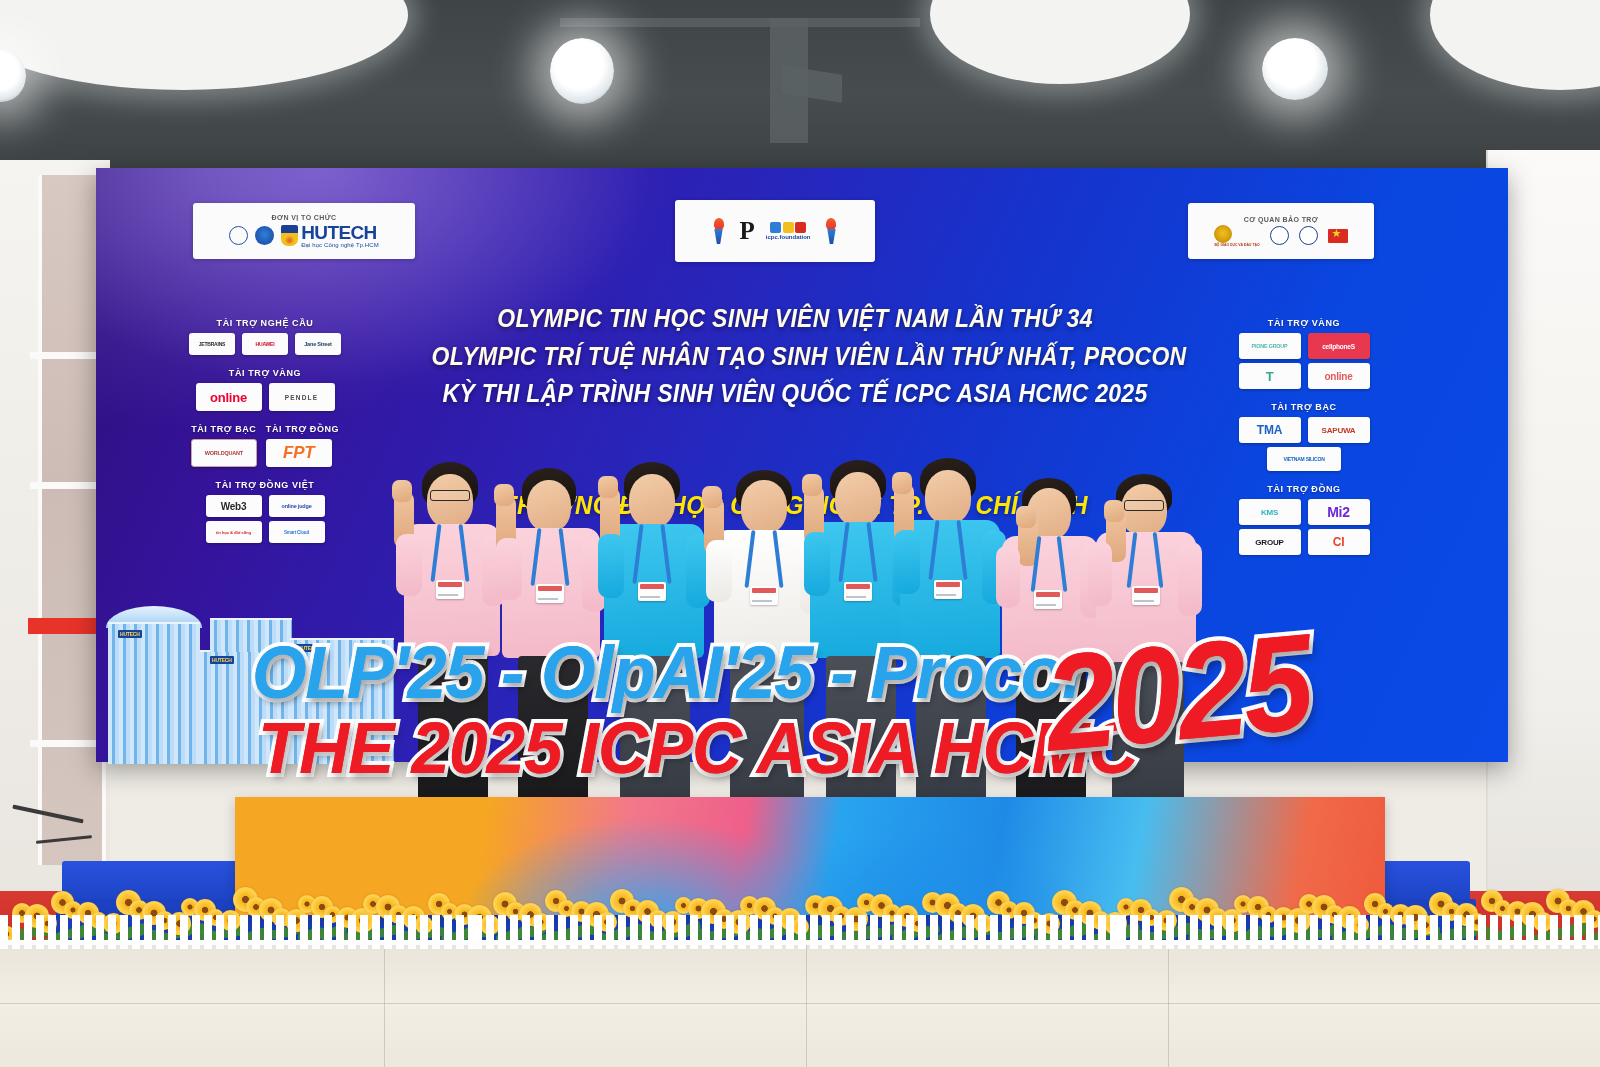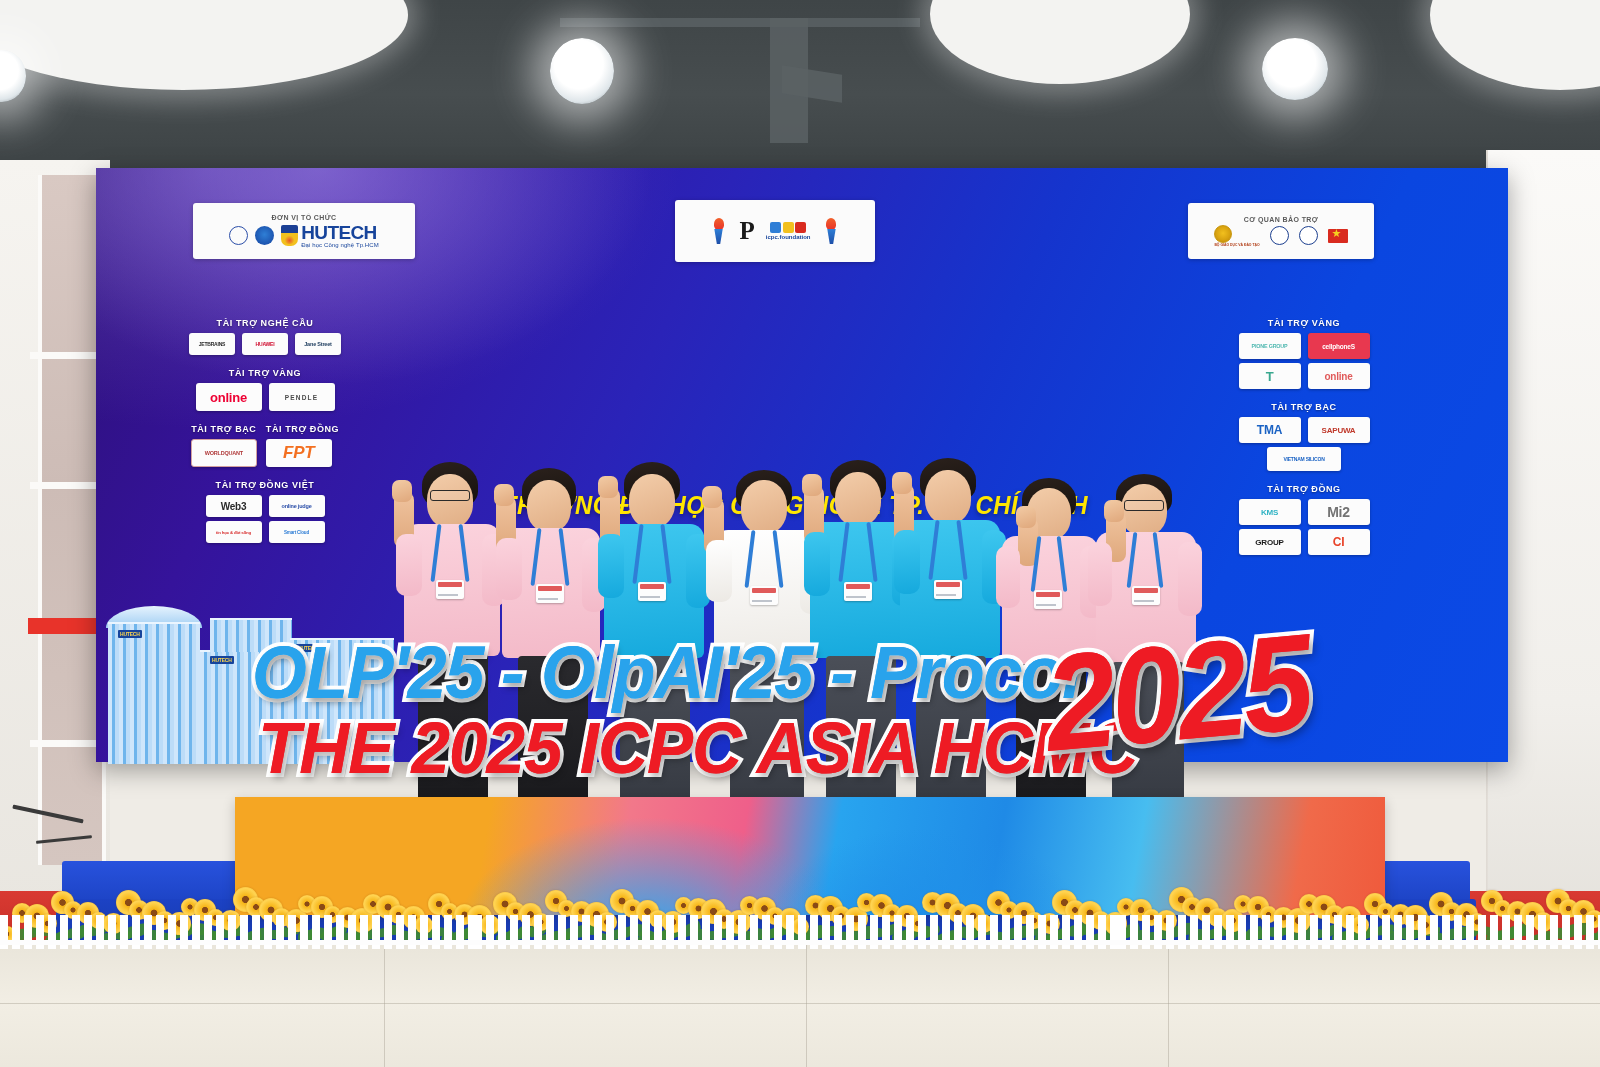--- a/index.html
+++ b/index.html
@@ -489,34 +489,39 @@
           </div>
       </div>
     </div>
     <div class="spon-group">
       <div class="spon-title">TÀI TRỢ ĐỒNG</div>
       <div class="spon-row" style="margin-bottom:4px;">
         <div class="spon-box" style="width:62px;height:26px;">
             <span class="spon-label sm" style="color:#2fb3c4;font-size:8px;">KMS</span>
           </div>
         <div class="spon-box" style="width:62px;height:26px;">
-            <span class="spon-label" style="color:#737373;font-size:14px;">Mi2</span>
+            <span class="spon-label" style="color:#6d28d9;font-size:14px;">Mi2</span>
           </div>
       </div>
       <div class="spon-row">
         <div class="spon-box" style="width:62px;height:26px;">
             <span class="spon-label sm" style="color:#1a1a1a;font-size:8px;">GROUP</span>
           </div>
         <div class="spon-box" style="width:62px;height:26px;">
             <span class="spon-label" style="color:#e8442a;font-size:12px;">CI</span>
           </div>
       </div>
     </div>
   </div>
 
+  <div class="headline-block">
+    <div class="hl-line hl-1">OLYMPIC TIN HỌC SINH VIÊN VIỆT NAM LẦN THỨ 34</div>
+    <div class="hl-line hl-2">OLYMPIC TRÍ TUỆ NHÂN TẠO SINH VIÊN LẦN THỨ NHẤT, PROCON</div>
+    <div class="hl-line hl-3">KỲ THI LẬP TRÌNH SINH VIÊN QUỐC TẾ ICPC ASIA HCMC 2025</div>
+  </div>
   <div class="hl-uni">TRƯỜNG ĐẠI HỌC CÔNG NGHỆ TP. HỒ CHÍ MINH</div>
   <div class="hl-addr">Hồ Chí Minh, Việt Nam 2025</div>
 
   <div class="building">
     <div class="b-dome" style="left:6px;top:14px;width:96px;height:22px;"></div>
     <div class="b-block" style="left:8px;top:30px;width:92px;height:142px;"></div>
     <div class="b-block" style="left:100px;top:58px;width:92px;height:114px;"></div>
     <div class="b-block" style="left:110px;top:26px;width:82px;height:34px;"></div>
     <div class="b-block" style="left:190px;top:46px;width:104px;height:126px;"></div>
     <div class="b-sign" style="left:18px;top:38px;">HUTECH</div>

